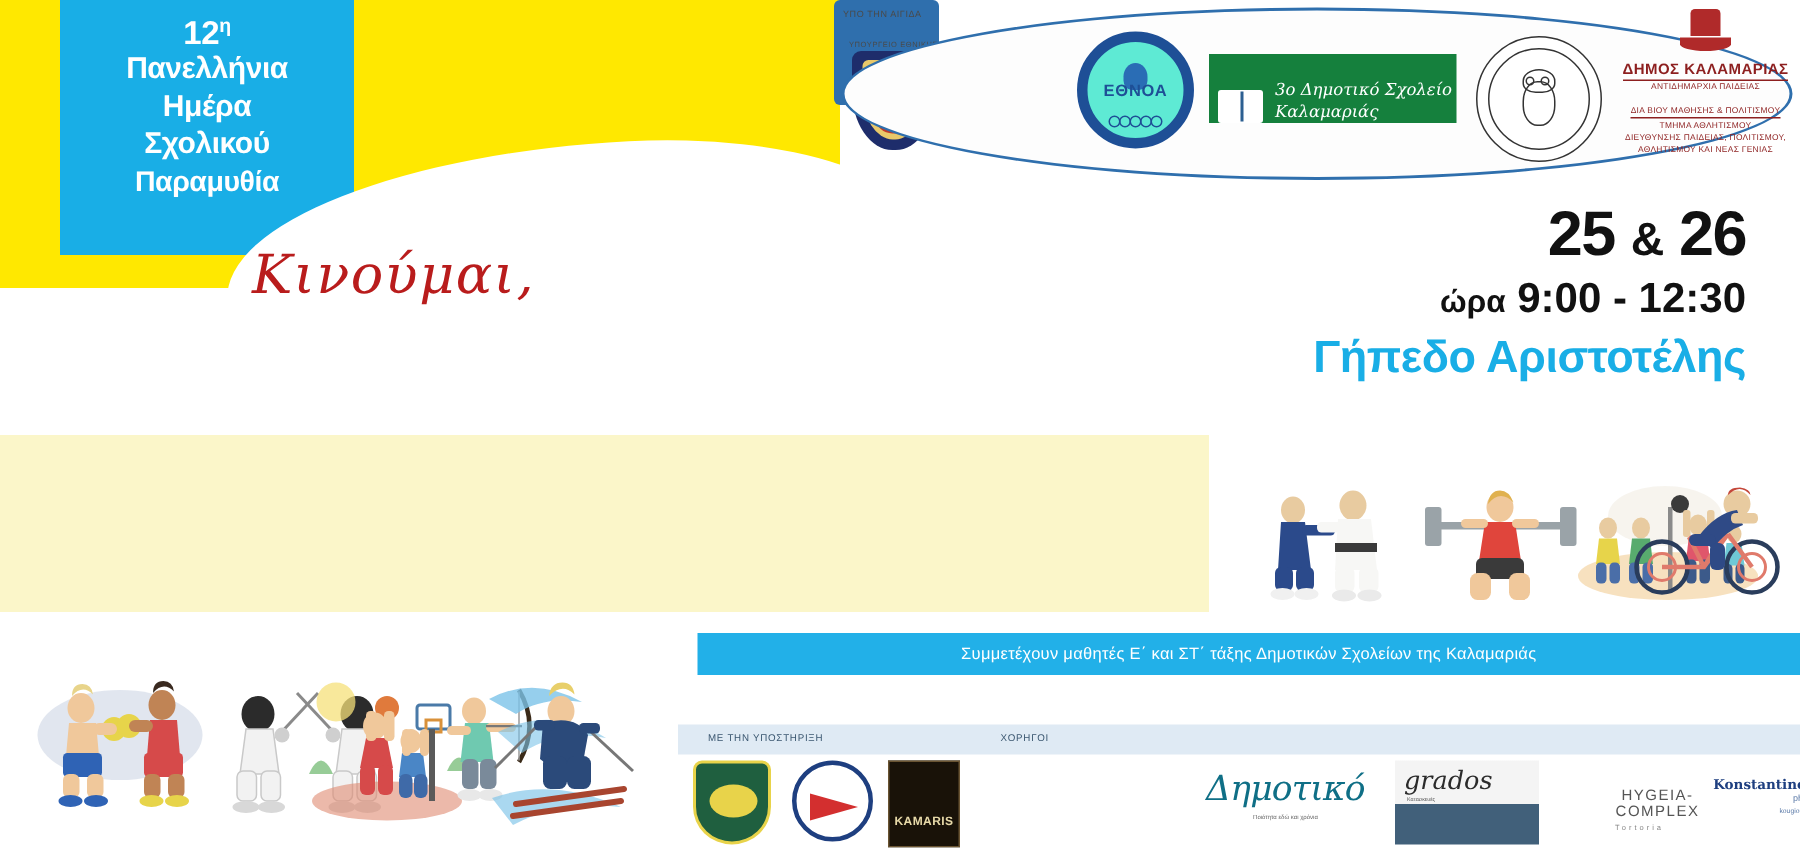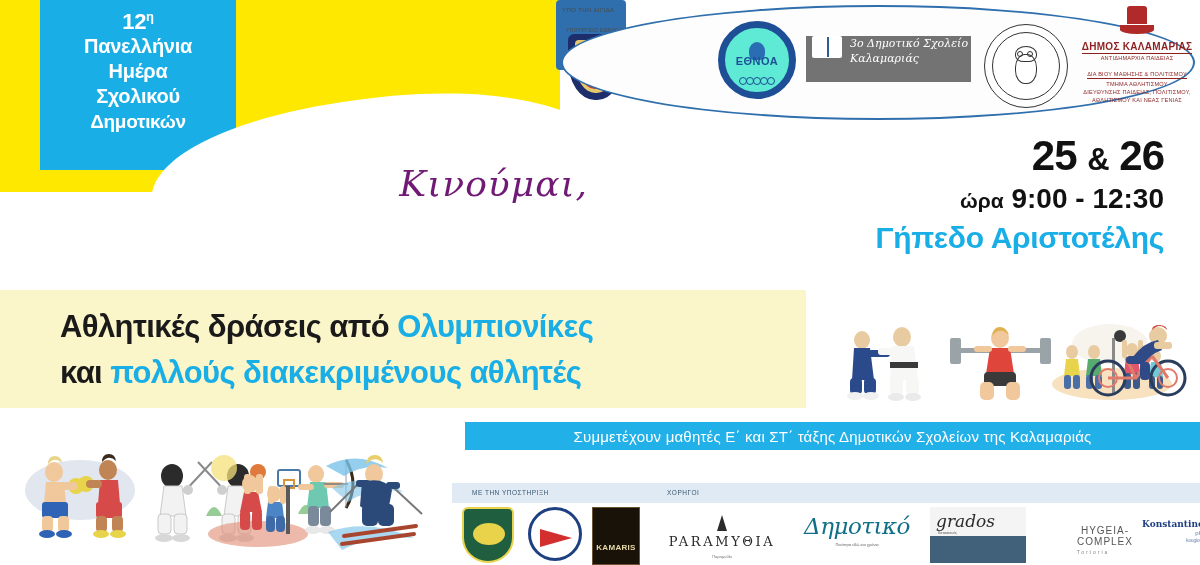--- a/index.html
+++ b/index.html
@@ -58,27 +58,27 @@
     left: 330px; top: 120px;
     width: 300px; height: 95px;
     background: #ffffff;
   }
 
   
   .slogan {
     position: absolute;
     left: 168px; top: 158px;
     width: 420px;
-    color: #701a75;
+    color: #b91c1c;
     font-family: "DejaVu Serif", serif;
     font-style: italic;
     font-size: 36px;
     line-height: 52px;
     letter-spacing: 1px;
-    text-align: right;
+    text-align: left;
   }
   .slogan .l1 { display: block; }
   .slogan .l2 { display: block; }
 
   
   .logo-bar { position: absolute; left: 556px; top: 0; width: 644px; height: 125px; }
   .tiny-label {
     position: absolute;
     font-size: 6px; color: #4a4a4a;
     letter-spacing: 0.4px;
@@ -182,22 +182,22 @@
   .logo-ethnoa .torch {
     position: absolute; left: 50%; top: 14px; transform: translateX(-50%);
     width: 16px; height: 18px; background: #2a6db5;
     border-radius: 50% 50% 35% 35%;
   }
 
   
   .school-banner {
     position: absolute; left: 250px; top: 36px;
     width: 165px; height: 46px;
-    background: #737373;
-    display: flex; align-items: flex-start;
+    background: #15803d;
+    display: flex; align-items: flex-end;
     padding-left: 6px; gap: 8px;
   }
   .book-icon {
     width: 30px; height: 22px; background: #ffffff;
     border-radius: 2px;
     position: relative; flex: none;
   }
   .book-icon::after {
     content: ""; position: absolute; left: 50%; top: 1px;
     width: 1.5px; height: 20px; background: #2c5f91;
@@ -315,21 +315,21 @@
   .headline .hl { color: #19AEE6; }
 
   
   .participants-band {
     position: absolute; left: 465px; top: 422px;
     width: 735px; height: 28px;
     background: #22B0E8;
     display: flex; align-items: center; justify-content: center;
   }
   .participants-band span {
-    color: #ffffff; font-size: 15px; letter-spacing: 0.2px;
+    color: #ffffff; font-size: 11px; letter-spacing: 0.2px;
   }
 
   
   .support-strip {
     position: absolute; left: 452px; top: 483px;
     width: 748px; height: 20px;
     background: #DFEAF4;
   }
   .support-strip .slbl {
     position: absolute; top: 6px;
@@ -427,21 +427,21 @@
 <div id="poster">
 
   <div class="yellow-block">
     <div class="cyan-block">
       <div class="line ordinal">
         <span>12</span><sup>η</sup>
       </div>
       <div class="line">Πανελλήνια</div>
       <div class="line">Ημέρα</div>
       <div class="line">Σχολικού</div>
-      <div class="line small">Δημοτικών</div>
+      <div class="line small">Παραμυθία</div>
     </div>
     <div class="blob"></div>
     <div class="blob2"></div>
   </div>
 
   <div class="slogan">
     <span class="l1">Κινούμαι,</span>
   </div>
 
   <div class="logo-bar">
@@ -520,24 +520,20 @@
       <span>26</span>
     </div>
     <div class="date-time">
       <span class="pre">ώρα</span>
       <span>9:00 - 12:30</span>
     </div>
     <div class="venue">Γήπεδο Αριστοτέλης</div>
   </div>
 
   <div class="headline-band"></div>
-  <div class="headline">
-    <span>Αθλητικές δράσεις από </span><span class="hl">Ολυμπιονίκες</span><br>
-    <span>και </span><span class="hl">πολλούς διακεκριμένους αθλητές</span>
-  </div>
 
   <div class="illus-right">
 
     <svg width="120" height="82" style="position:absolute;left:0;top:0">
       <ellipse cx="22" cy="18" rx="8" ry="9" fill="#e8cba0"></ellipse>
       <path d="M14 26 L30 26 L34 58 L12 58 Z" fill="#2b4a8b"></path>
       <rect x="10" y="56" width="12" height="16" rx="4" fill="#2b4a8b"></rect>
       <rect x="24" y="56" width="12" height="16" rx="4" fill="#2b4a8b"></rect>
       <ellipse cx="15" cy="74" rx="8" ry="4" fill="#f0f0f0"></ellipse>
       <ellipse cx="31" cy="74" rx="8" ry="4" fill="#f0f0f0"></ellipse>
@@ -720,25 +716,20 @@
         <div class="sh"></div>
       </div>
     <div class="sp sp-yacht">
       <div class="circ">
           <div class="tri"></div>
         </div>
     </div>
     <div class="sp sp-kam">
       <div class="t">KAMARIS</div>
     </div>
-    <div class="sp sp-param">
-      <div class="spire"></div>
-      <div class="t">PARAMYΘIA</div>
-      <div class="sub">Παραμυθία</div>
-    </div>
     <div class="sp sp-maiandros">
       <div class="t">Δημοτικό</div>
       <div class="sub">Ποιότητα εδώ και χρόνια</div>
     </div>
     <div class="sp sp-grados">
       <div class="t">grados</div>
       <div class="sub">Κατασκευές</div>
     </div>
     <div class="sp sp-hygeia">
       <div class="t">HYGEIA-COMPLEX</div>

